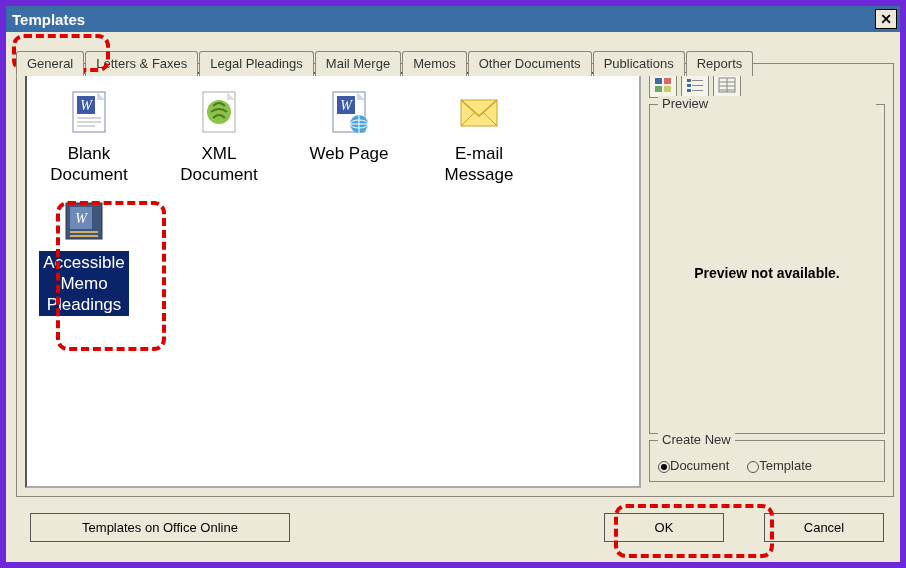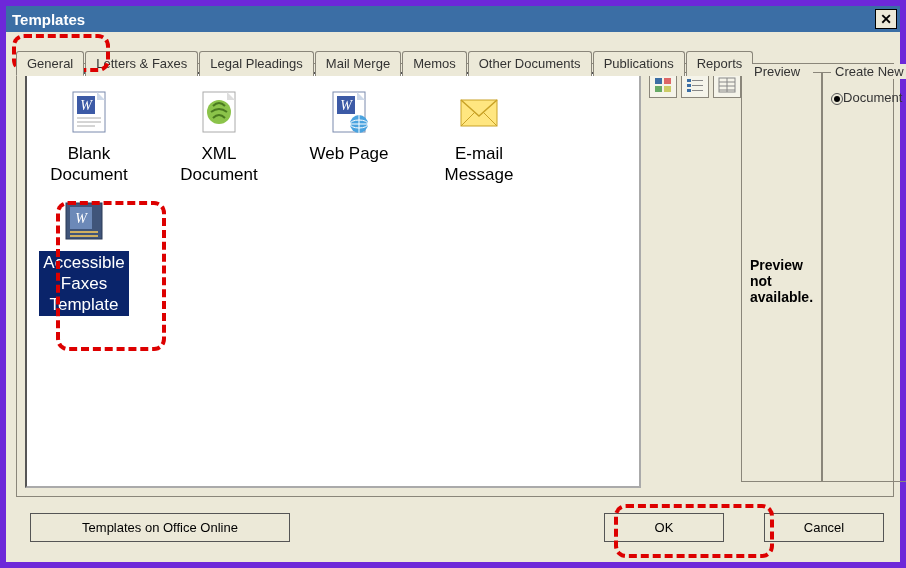--- a/index.html
+++ b/index.html
@@ -106,21 +106,21 @@
   padding: 1px 3px;
   color: #000;
 }
 .template-item.selected .label {
   background: #0a246a;
   color: #fff;
 }
 .right-col {
   width: 236px;
   display: flex;
-  flex-direction: row;
+  flex-direction: column;
 }
 .view-toggles {
   display: flex;
   gap: 4px;
   margin-bottom: 6px;
 }
 .view-btn {
   width: 28px;
   height: 26px;
   background: #f5f4ea;
@@ -276,21 +276,21 @@
       <div class="template-item selected" style="width:90px">
         <div class="icon-box">
           <svg class="doc-icon" viewBox="0 0 48 48">
               <rect x="6" y="6" width="36" height="36" fill="#40557a" stroke="#2b3a57"></rect>
               <rect x="10" y="10" width="22" height="22" fill="#6c89b8"></rect>
               <text x="21" y="26" font-size="14" fill="#fff" text-anchor="middle" font-family="Georgia" font-style="italic">W</text>
               <rect x="10" y="34" width="28" height="2" fill="#d0b060"></rect>
               <rect x="10" y="38" width="28" height="2" fill="#d0b060"></rect>
             </svg>
         </div>
-        <div class="label">Accessible Faxes Template</div>
+        <div class="label">Accessible Memo Pleadings</div>
       </div>
 
     </div>
 
     <div class="right-col">
       <div class="view-toggles">
         <div class="view-btn">
           <svg width="18" height="16">
               <rect x="1" y="1" width="7" height="6" fill="#3b6ea5"></rect>
               <rect x="10" y="1" width="7" height="6" fill="#d66"></rect>

